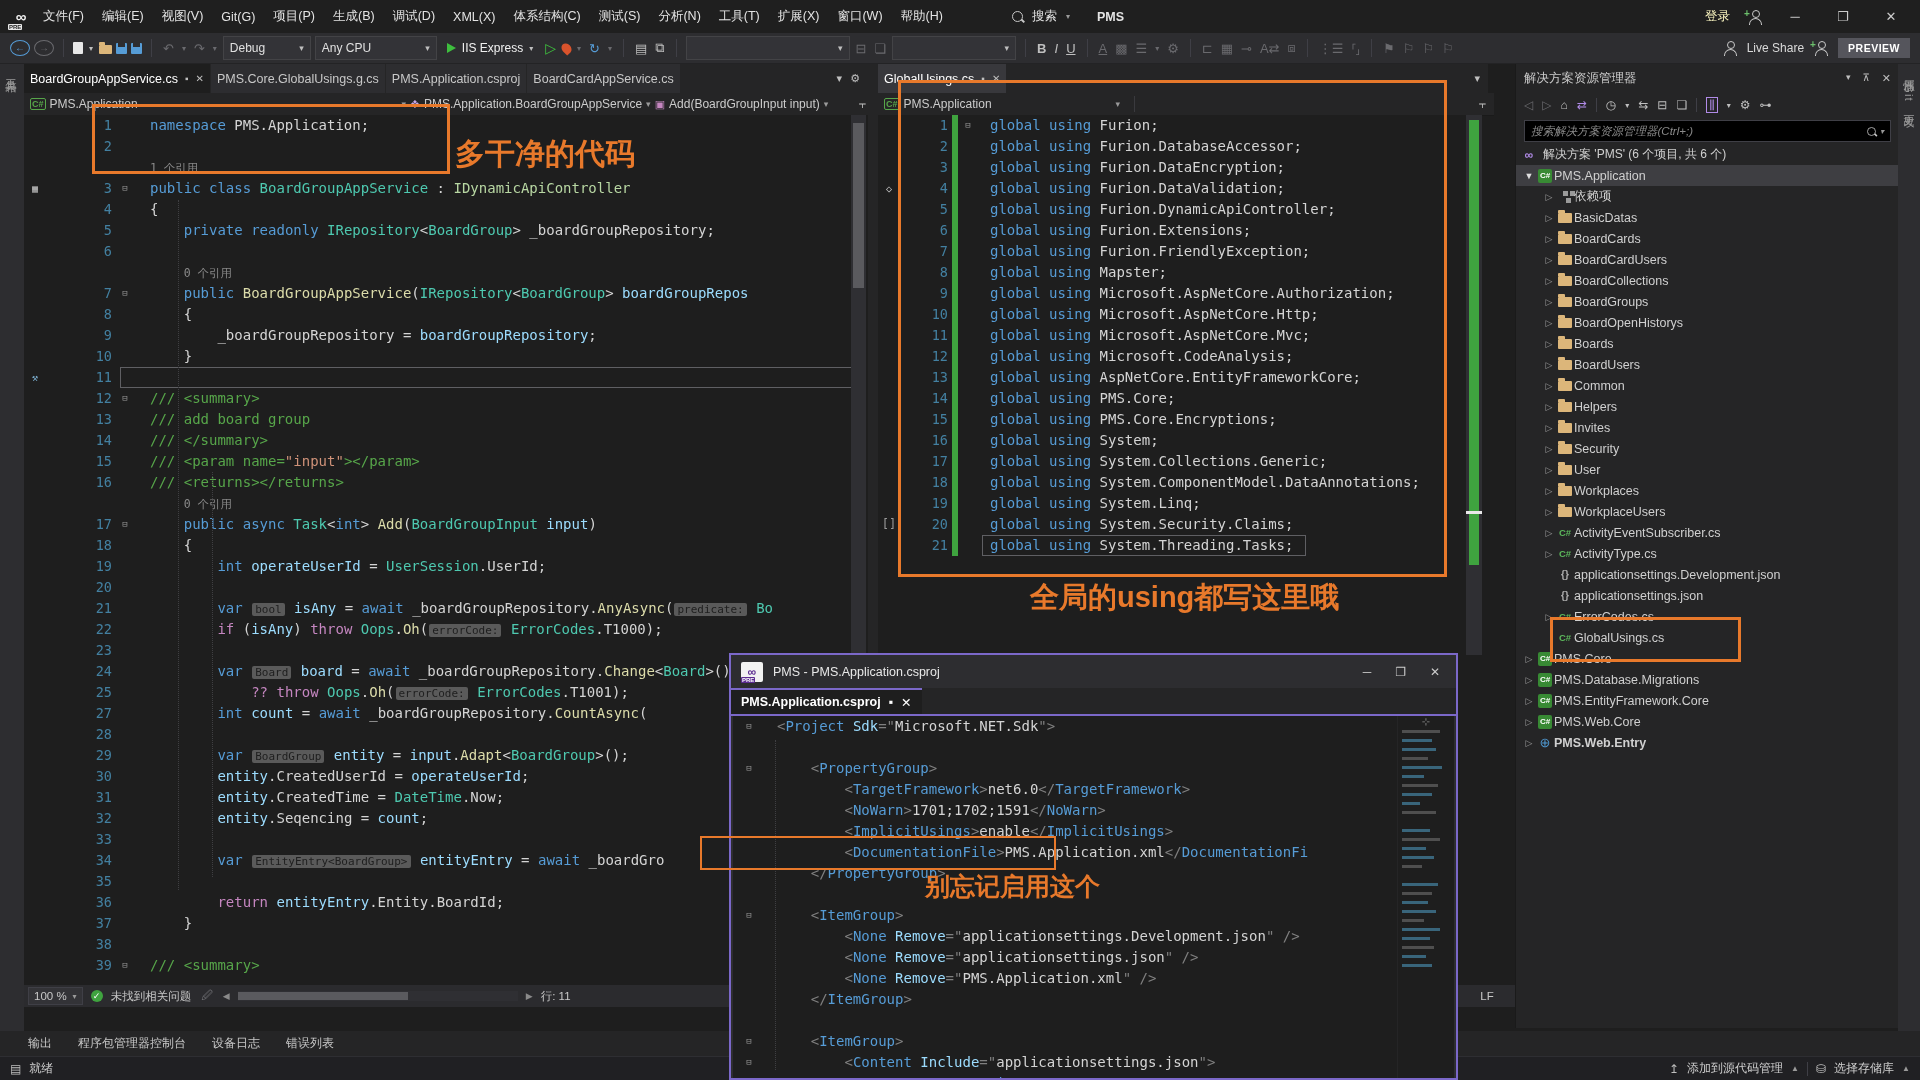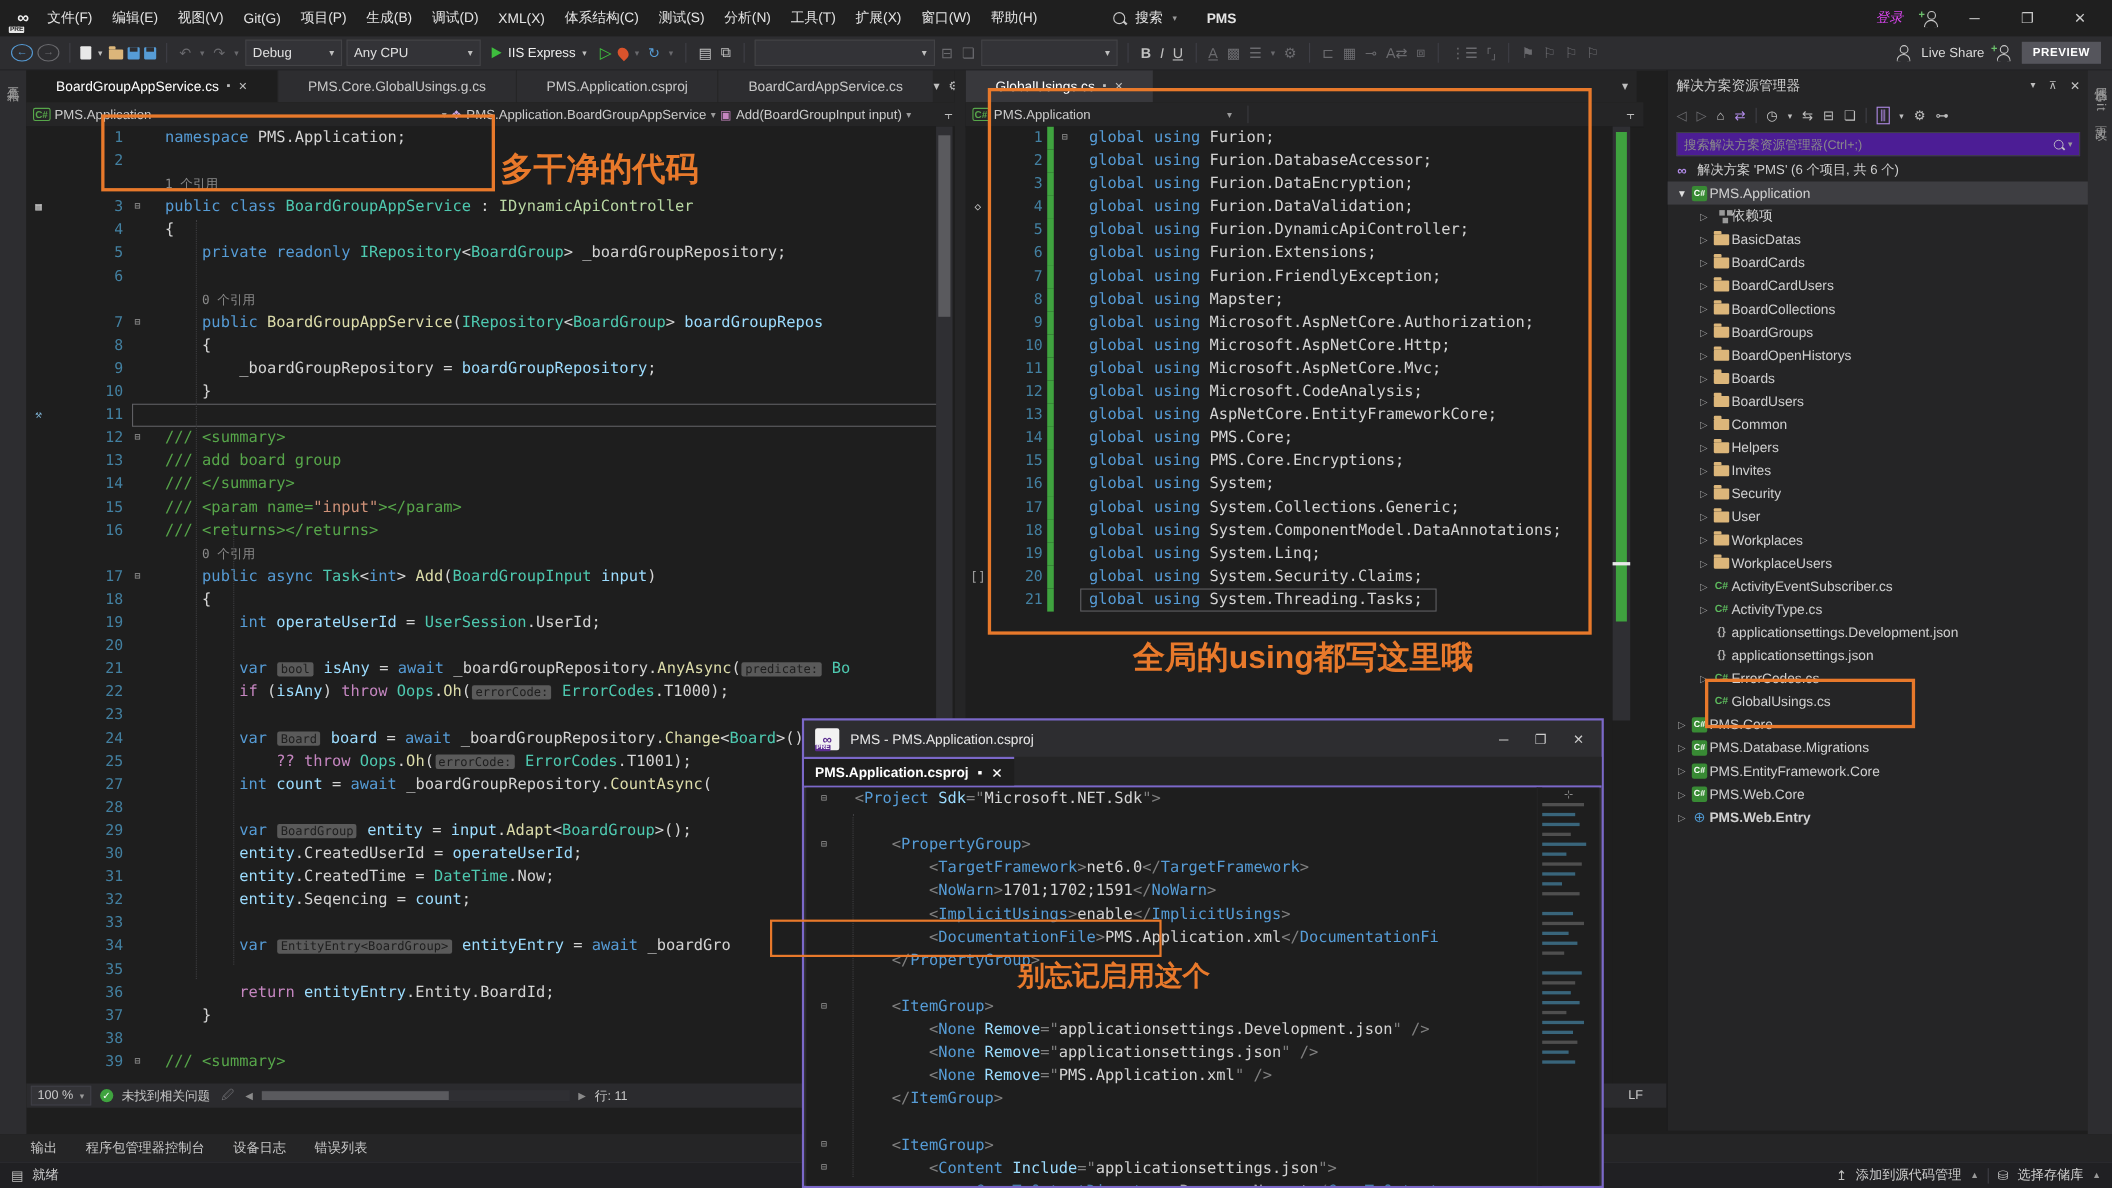--- a/index.html
+++ b/index.html
@@ -36,21 +36,21 @@
   .folder-ic{width:13px;height:9px;background:#DCB67A;border-radius:1px;position:relative;display:inline-block;margin-top:3px;}
   .folder-ic:before{content:"";position:absolute;left:0;top:-3px;width:6px;height:3px;background:#DCB67A;border-radius:1px 1px 0 0;}
   .newfile-ic{width:10px;height:12px;background:#E8E8E8;border-radius:1px;display:inline-block;}
   #preview-badge{background:#55555C;color:#FFF;font-weight:bold;font-size:10.5px;padding:4px 10px;letter-spacing:.5px;}
   
   .vstrip{background:#2D2D30;}
   .vtab{writing-mode:vertical-rl;color:#9A9A9A;font-size:11.5px;padding:6px 3px;letter-spacing:1px;}
   
   .pane{background:#1E1E1E;}
   .tabstrip{background:#252526;display:flex;align-items:stretch;}
-  .etab{display:flex;align-items:center;gap:7px;padding:0 27px;font-size:12.5px;color:#C8C8C8;background:#2D2D30;margin-right:1px;}
+  .etab{display:flex;align-items:center;gap:7px;padding:0 6px;font-size:12.5px;color:#C8C8C8;background:#2D2D30;margin-right:1px;}
   .etab.active{background:#1E1E1E;color:#FFFFFF;}
   .etab.greyactive{background:#38383C;color:#FFFFFF;}
   .etab .pin,.etab .x{color:#BFBFBF;font-size:10px;}
   .corner-icos{margin-left:auto;display:flex;align-items:center;gap:8px;padding-right:8px;color:#BFBFBF;font-size:11px;}
   .breadcrumb{height:22px;background:#252526;border-bottom:1px solid #1A1A1A;display:flex;align-items:center;font-size:12px;color:#CCCCCC;gap:4px;padding-left:6px;}
   .csharp-ic{color:#57A64A;font-size:9px;font-weight:bold;border:1px solid #57A64A;border-radius:2px;padding:0 1px;line-height:10px;}
   .crumb-arr{color:#9A9A9A;font-size:9px;}
   
   .codearea{font-family:"DejaVu Sans Mono","Liberation Mono",monospace;font-size:14px;line-height:21px;}
   .crow{height:21px;display:flex;align-items:center;position:relative;white-space:pre;}
@@ -71,21 +71,21 @@
   .sb-track{background:#2F2F33;}
   .sb-thumb{background:#5A5A5E;}
   
   .ebottom{background:#2B2B2E;display:flex;align-items:center;font-size:11.5px;color:#C8C8C8;gap:8px;padding:0 4px;box-sizing:border-box;}
   .zoombox{border:1px solid #3F3F46;background:#333337;height:16px;display:flex;align-items:center;padding:0 5px;gap:6px;}
   .okdot{width:12px;height:12px;border-radius:50%;background:#3FA33F;color:#fff;font-size:9px;display:flex;align-items:center;justify-content:center;}
   
   #solution{left:1515px;top:64px;width:383px;height:964px;background:#252526;border-left:1px solid #1A1A1A;}
   .sx-title{height:28px;display:flex;align-items:center;font-size:12.5px;color:#CCCCCC;padding:0 8px;gap:6px;}
   .sx-toolbar{height:26px;display:flex;align-items:center;gap:9px;padding:0 8px;color:#BFBFBF;font-size:12px;}
-  .sx-search{margin:2px 8px;height:20px;background:#4c1d95;border:1px solid #3F3F46;display:flex;align-items:center;font-size:11.5px;color:#8A8A8A;padding:0 6px;}
+  .sx-search{margin:2px 8px;height:20px;background:#000000;border:1px solid #3F3F46;display:flex;align-items:center;font-size:11.5px;color:#8A8A8A;padding:0 6px;font-style:italic;}
   .sx-row{height:21px;display:flex;align-items:center;font-size:12.5px;color:#D0D0D0;white-space:nowrap;}
   .sx-row.sel{background:#3E3E42;}
   .chev{width:14px;text-align:center;color:#9A9A9A;font-size:9px;flex:none;}
   .ico{width:18px;flex:none;display:flex;justify-content:center;align-items:center;}
   .ic-folder{width:14px;height:10px;background:#DCB67A;border-radius:1px;position:relative;}
   .ic-folder:before{content:"";position:absolute;left:0;top:-3px;width:7px;height:3px;background:#DCB67A;border-radius:1px 1px 0 0;}
   .ic-cs{color:#5CB85C;font-size:9.5px;font-weight:bold;}
   .ic-proj{background:#388A34;color:#FFF;font-size:8px;font-weight:bold;width:14px;height:14px;border-radius:2px;display:flex;align-items:center;justify-content:center;}
   .ic-json{color:#AFAFAF;font-size:10px;font-weight:bold;}
   .ic-deps{width:5px;height:5px;background:#9A9A9A;box-shadow:7px 0 #9A9A9A,3px 7px #9A9A9A;margin-bottom:6px;}
@@ -132,21 +132,21 @@
         <span class="menuitem">窗口(W)</span>
         <span class="menuitem">帮助(H)</span>
       </span>
     <span id="title-center">
       <span class="mag"></span>
       <span class="menuitem">搜索</span>
       <span style="color:#9A9A9A;font-size:8px;">▾</span>
       <span class="menuitem" style="font-weight:bold;margin-left:18px;">PMS</span>
     </span>
     <span id="title-right">
-      <span style="font-size:12.5px;color:#d946ef;font-style:italic;">登录</span>
+      <span style="font-size:12.5px;color:#fef9c3;">登录</span>
       <span class="person">
           <span class="plus">+</span>
         </span>
       <span class="winbtn">─</span>
       <span class="winbtn">❐</span>
       <span class="winbtn">✕</span>
     </span>
   </div>
 
   <div class="abs" id="toolbar">

